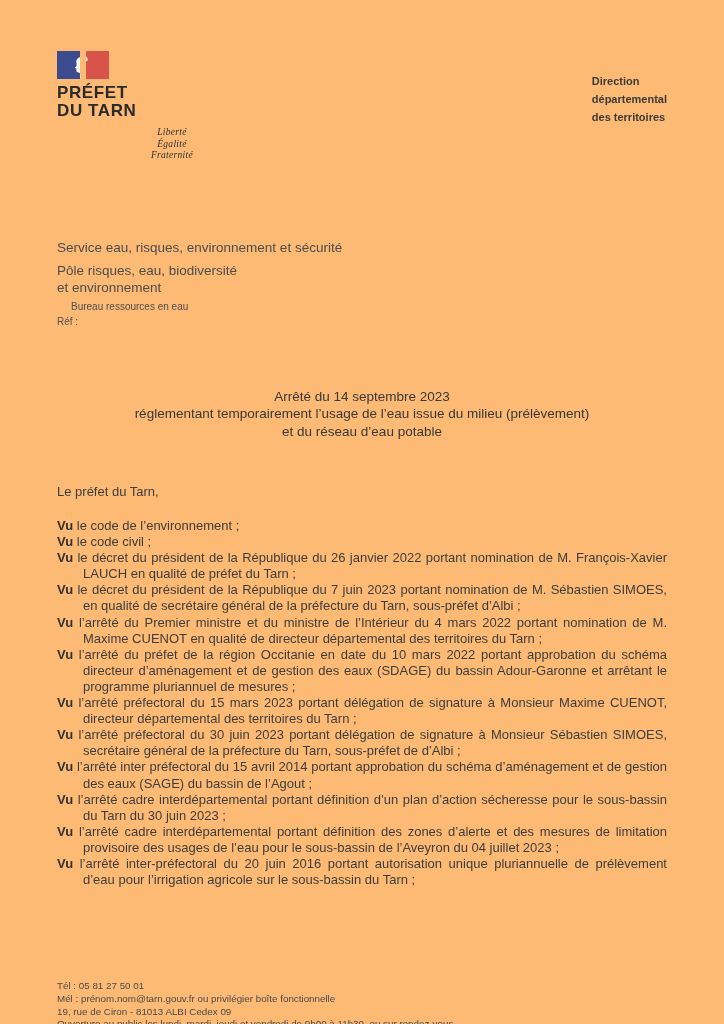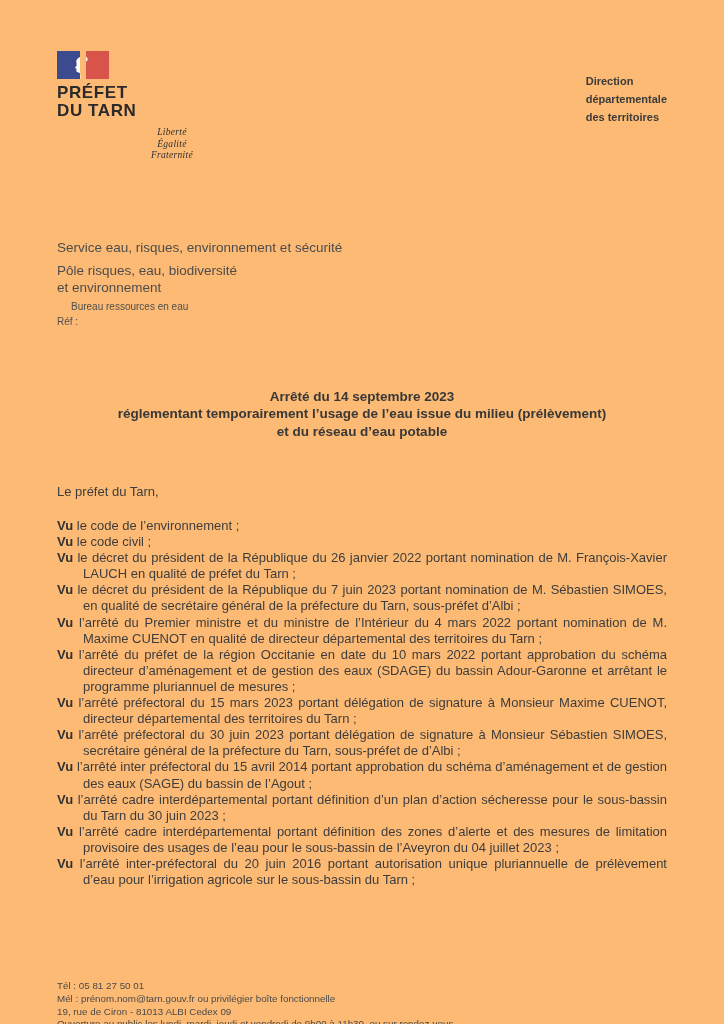--- a/index.html
+++ b/index.html
@@ -49,21 +49,21 @@
   
   .service { margin:78px 57px 0 57px; color:#4c4c4c; }
   .service .s-line1 { font-size:13.5px; margin-bottom:7px; }
   .service .s-line2, .service .s-line3 { font-size:13.5px; line-height:17px; }
   .service .s-small { font-size:10px; line-height:13px; margin-top:4px; color:#4f4f4f;padding-left:14px; }
   .service .s-ref { font-size:10px; line-height:13px; margin-top:2px; color:#4f4f4f; }
   
   .doc-title {
     margin:60px 30px 0 30px;
     text-align:center;
-    font-weight:bold;
+    font-weight:normal;
     font-size:13.5px;
     line-height:17.5px;
     color:#383838;
   }
   
   .salutation { margin:44px 57px 0 57px; font-size:13px; color:#3d3d3d; }
   .vu-list { margin:19px 57px 0 57px; }
   .vu-item {
     margin:0;
     font-size:13px;
@@ -103,21 +103,21 @@
       <div class="motto">
 
       <div class="motto-line">Liberté</div>
           <div class="motto-line">Égalité</div>
           <div class="motto-line">Fraternité</div>
         </div>
     </div>
     <div class="direction">
 
     <div class="dir-line">Direction</div>
-        <div class="dir-line">départementale</div>
+        <div class="dir-line">départemental</div>
         <div class="dir-line">des territoires</div>
       </div>
   </div>
 
   <div class="service">
     <div class="s-line1">Service eau, risques, environnement et sécurité</div>
     <div class="s-line2">Pôle risques, eau, biodiversité</div>
     <div class="s-line3">et environnement</div>
     <div class="s-small">Bureau ressources en eau</div>
     <div class="s-ref">Réf :</div>

